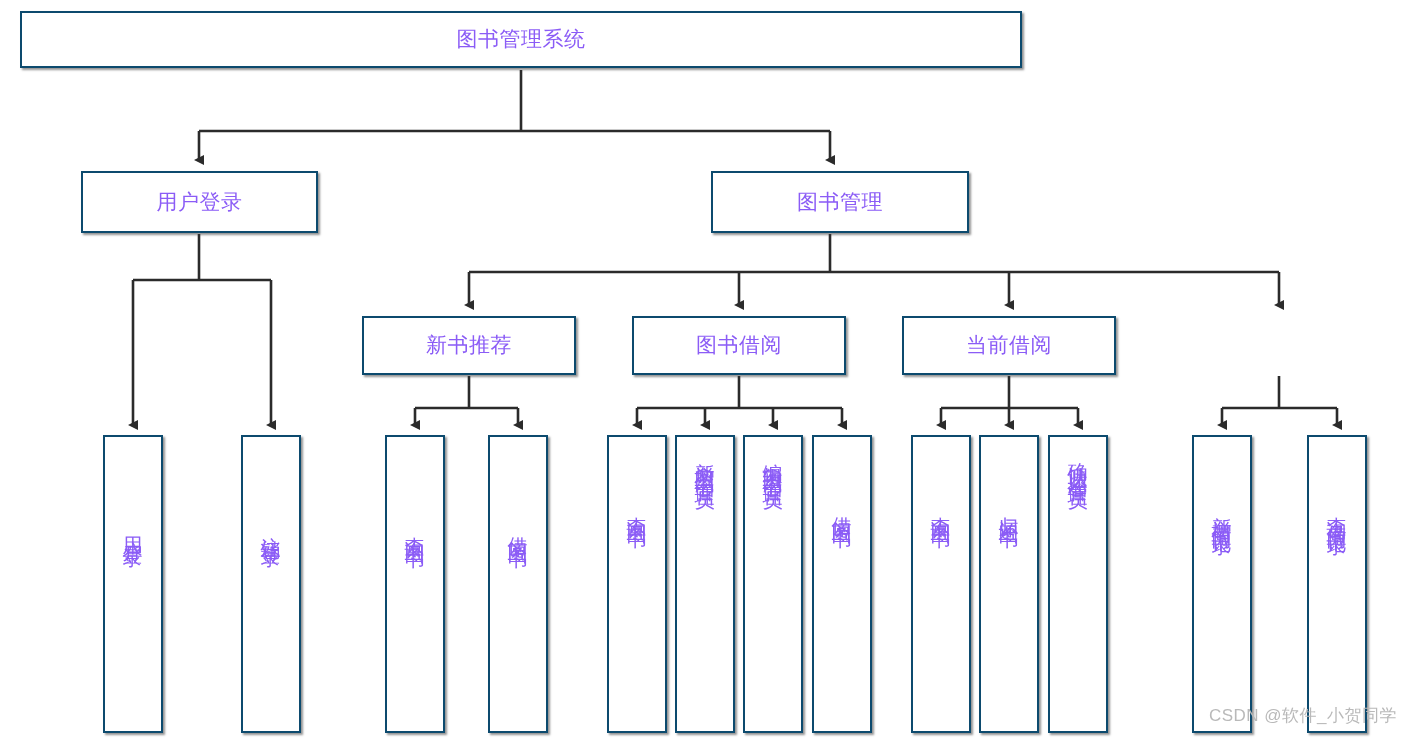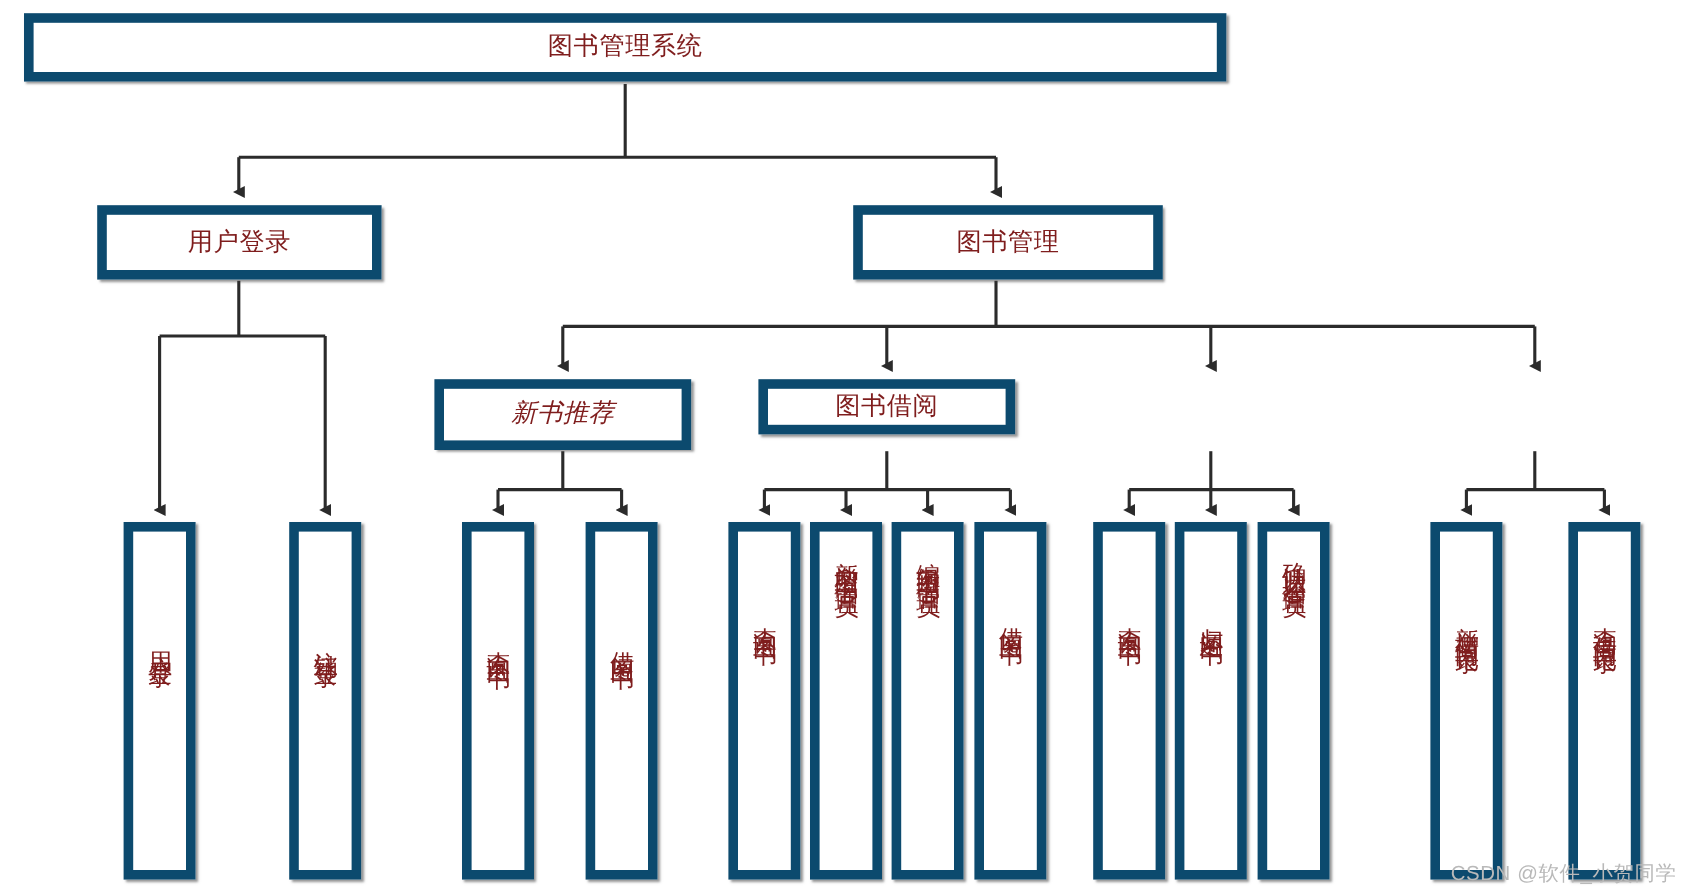--- a/index.html
+++ b/index.html
@@ -22,26 +22,26 @@
     left: 0;
     top: 0;
     width: 1405px;
     height: 747px;
     pointer-events: none;
   }
   .node {
     position: absolute;
     box-sizing: border-box;
     background: #ffffff;
-    border: 8px solid #0c4a6e;
+    border: 2px solid #0c4a6e;
     box-shadow: 2px 2px 2px rgba(60,60,60,0.55);
     display: flex;
     align-items: center;
     justify-content: center;
-    color: #7f1d1d;
+    color: #8b5cf6;
   }
   .node-label {
     display: block;
     line-height: 1.18;
     letter-spacing: 0.5px;
     white-space: nowrap;
   }
   
   .node.horiz .node-label {
     font-size: 21px;
@@ -68,21 +68,21 @@
   }
   .node.vert.mid2 .node-label {
     margin-top: 58px;
   }
   .node.vert.top .node-label {
     margin-top: 4px;
   }
   #watermark {
     position: absolute;
     right: 8px;
-    bottom: 8px;
+    bottom: 20px;
     font-size: 17px;
     color: #b9b9b9;
     white-space: nowrap;
     letter-spacing: 0.5px;
     margin-top: 44px;
   }
 </style>
 </head>
 <body>
 
@@ -142,25 +142,28 @@
     <span class="node-label">图书管理系统</span>
   </div>
 
   <div class="node horiz" style="left:81px; top:171px; width:237px; height:62px;">
     <span class="node-label">用户登录</span>
   </div>
   <div class="node horiz" style="left:711px; top:171px; width:258px; height:62px;">
     <span class="node-label">图书管理</span>
   </div>
 
-  <div class="node horiz" style="left:362px; top:316px; width:214px; height:59px;font-style:italic;">
+  <div class="node horiz" style="left:362px; top:316px; width:214px; height:59px;">
     <span class="node-label">新书推荐</span>
   </div>
-  <div class="node horiz" style="left:632px; top:316px; width:214px; height:46px;">
+  <div class="node horiz" style="left:632px; top:316px; width:214px; height:59px;">
     <span class="node-label">图书借阅</span>
+  </div>
+  <div class="node horiz" style="left:902px; top:316px; width:214px; height:59px;">
+    <span class="node-label">当前借阅</span>
   </div>
 
   <div class="node vert mid" style="left:103px; top:435px; width:60px; height:298px;">
     <span class="node-label">用户登录</span>
   </div>
   <div class="node vert mid" style="left:241px; top:435px; width:60px; height:298px;">
     <span class="node-label">注销登录</span>
   </div>
 
   <div class="node vert mid" style="left:385px; top:435px; width:60px; height:298px;">

